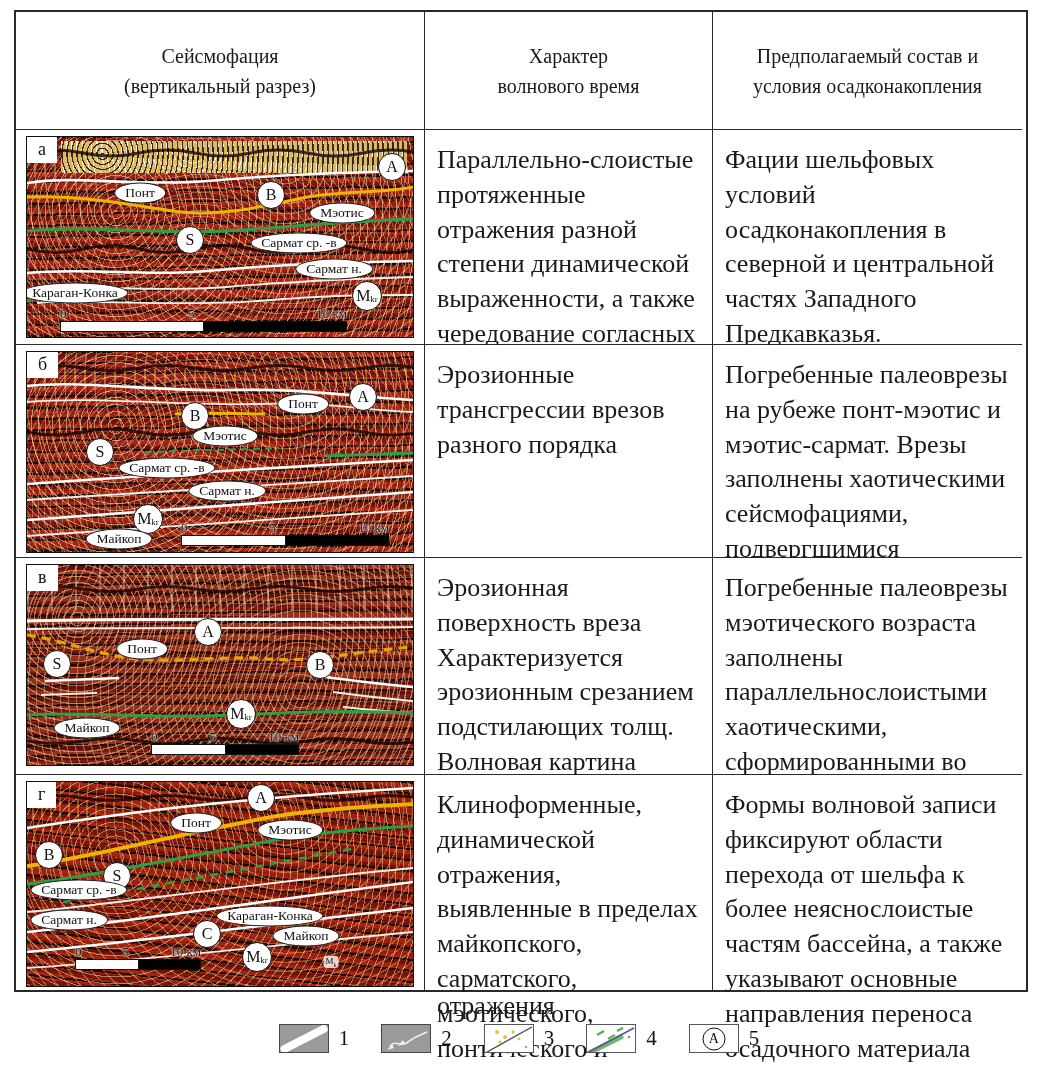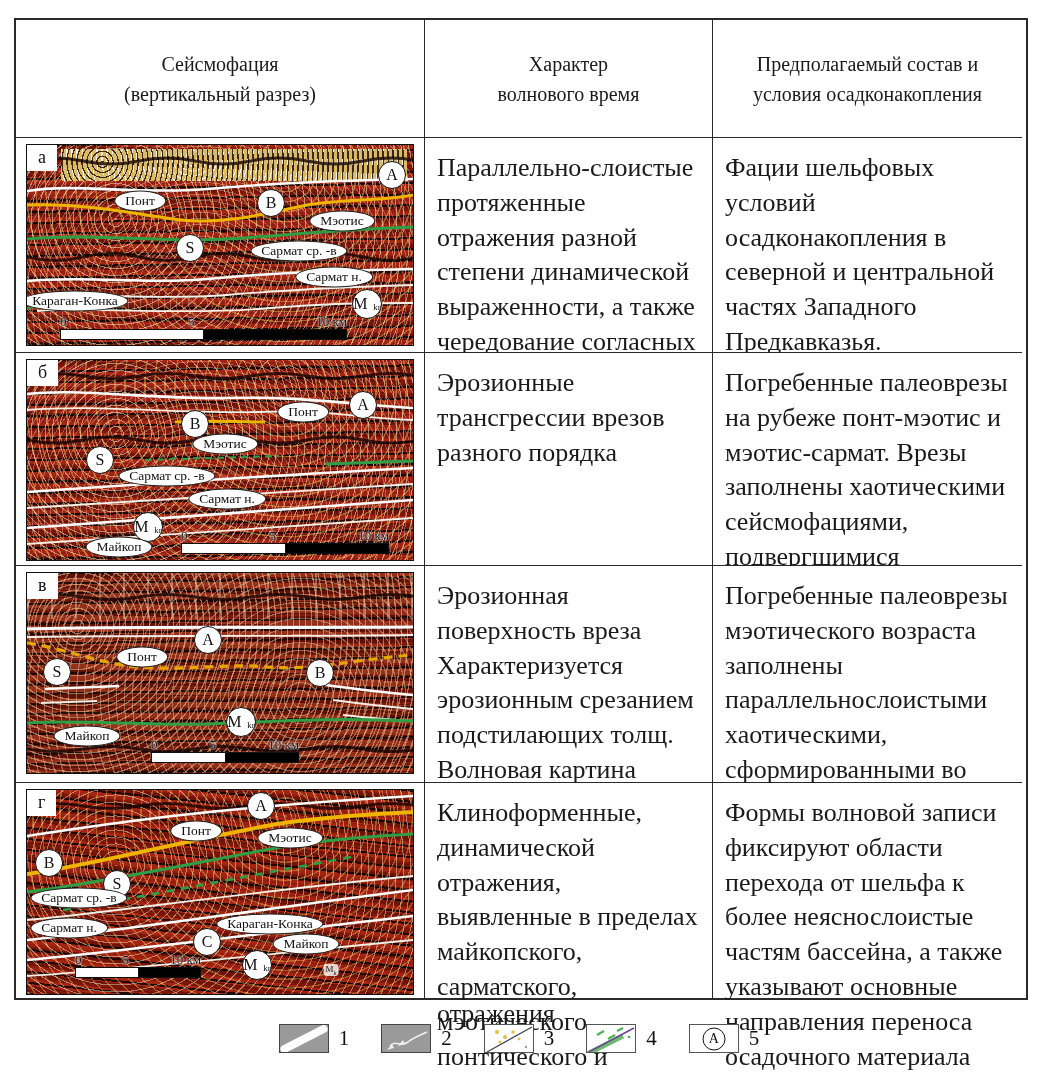--- a/index.html
+++ b/index.html
@@ -1,19 +1,19 @@
 <!DOCTYPE html>
 <html><head>
 <meta charset="utf-8">
 <style>
   html,body{margin:0;padding:0;background:#fff;}
   body{width:1038px;height:1074px;position:relative;font-family:"Liberation Serif",serif;color:#1a1a1a;}
 
   
-  .tbl{position:absolute;left:14px;top:18px;width:1010px;border:2px solid #2a2a2a;
+  .tbl{position:absolute;left:14px;top:10px;width:1010px;border:2px solid #2a2a2a;
        display:grid;grid-template-columns:409px 288px 309px;}
   .row{display:contents;}
   .cell{box-sizing:border-box;border-right:1.2px solid #2a2a2a;border-bottom:1.2px solid #2a2a2a;background:#fff;}
   .cell.last{border-right:none;}
   .cell.bot{border-bottom:none;}
   .hc{height:118px;display:flex;align-items:center;justify-content:center;text-align:center;
       font-size:20px;line-height:1.5;white-space:pre-line;}
   .rh1{height:215px}.rh2{height:213px}.rh3{height:217px}.rh4{height:215px}
   .txt{margin:0;padding:13px 14px 0 12px;font-size:26px;line-height:1.34;font-family:Liberation Serif, serif;}
 
@@ -49,21 +49,21 @@
     #d9c27a;}
   .vstreaks{position:absolute;left:0;right:0;top:0;height:46px;background:
     repeating-linear-gradient(90deg, rgba(255,240,215,.35) 0 2px, transparent 2px 24px);}
 
   .corner{position:absolute;left:0;top:0;background:#fff;padding:2px 11px 3px;font-size:18px;color:#111;z-index:4;}
   .ell{position:absolute;transform:translate(-50%,-50%);background:#fff;border:1px solid #222;
        border-radius:50%;padding:1px 10px 2px;font-size:13.5px;color:#111;white-space:nowrap;z-index:3;}
   .circ{position:absolute;transform:translate(-50%,-50%);width:26px;height:26px;border-radius:50%;
         background:#fff;border:1.6px solid #111;display:flex;align-items:center;justify-content:center;
         font-size:16px;color:#111;z-index:3;}
-  .circ sub{font-size:9px;line-height:1;margin-top:6px;padding-left:6px;}
+  .circ sub{font-size:9px;line-height:1;margin-top:6px;}
   .tinym{position:absolute;transform:translate(-50%,-50%);font-size:9px;color:#222;background:rgba(255,255,255,.8);
          padding:0 2px;border-radius:3px;z-index:2;}
   .tinym sub{font-size:6px;}
 
   .scalebar{position:absolute;z-index:3;font-size:13px;color:#111;text-shadow:0 0 2px #fff,0 0 2px #fff;}
   .sb-l{display:flex;justify-content:space-between;margin-bottom:1px;line-height:1;}
   .sb-bar{display:flex;height:9px;border:1px solid #111;background:#fff;}
   .sb-w{flex:1;background:#fff;border-right:1px solid #111;}
   .sb-b{flex:1;background:#000;}
 

